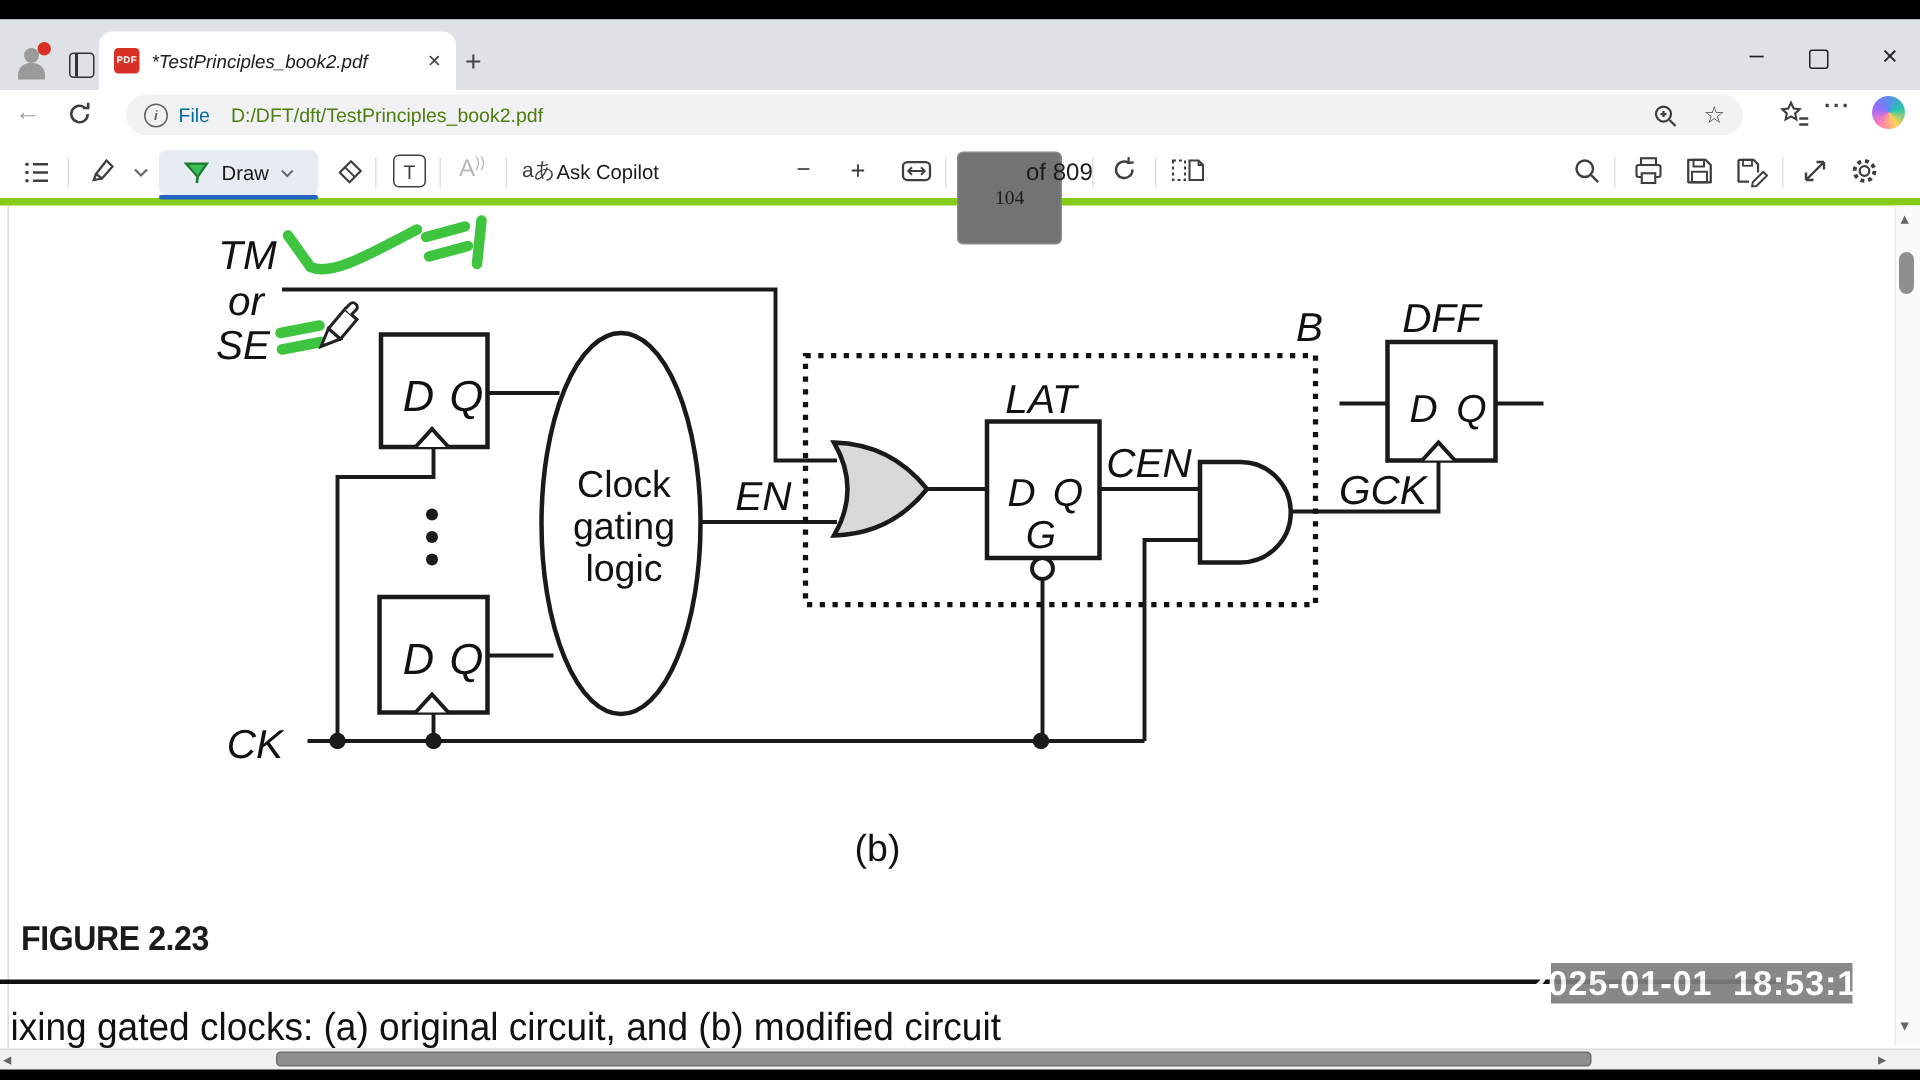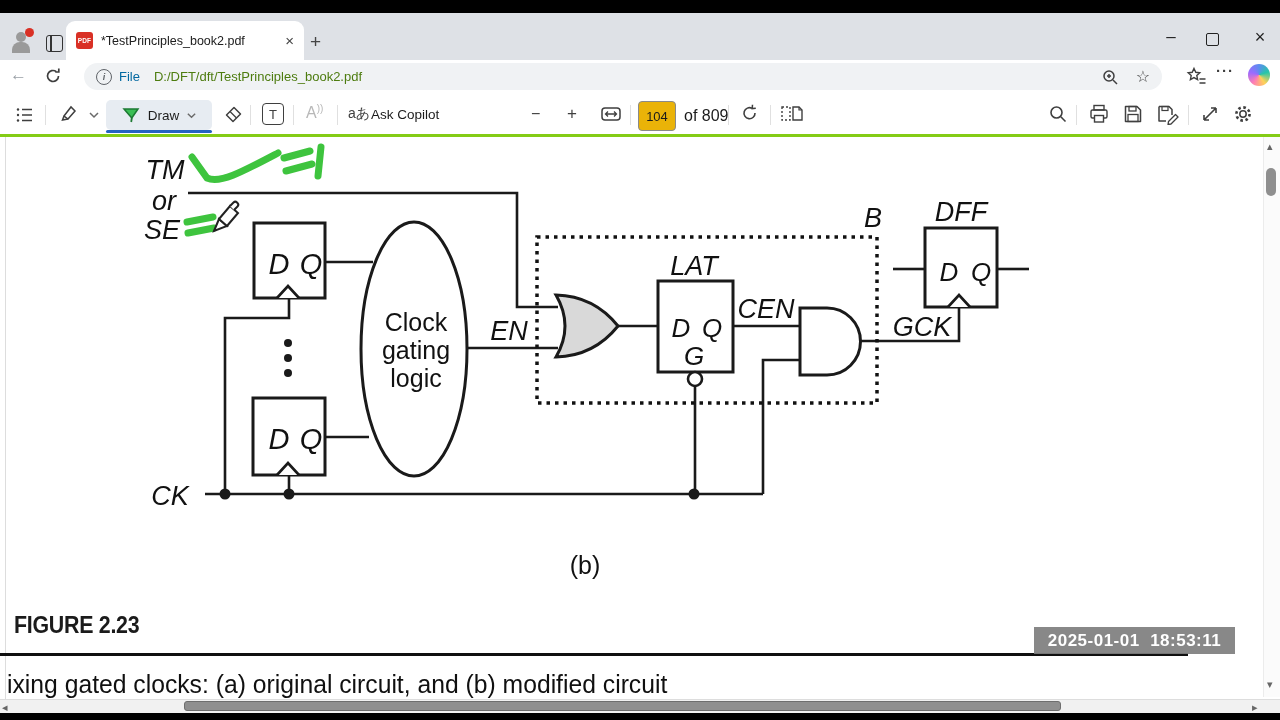--- a/index.html
+++ b/index.html
@@ -6,51 +6,51 @@
   #screen{position:relative;width:1280px;height:720px;background:#fff;overflow:hidden;
           font-family:"Liberation Sans",sans-serif;color:#1b1b1b;}
   .abs{position:absolute;}
   
   #top-black{left:0;top:0;width:1280px;height:13px;background:#000;}
   #tabbar{left:0;top:13px;width:1280px;height:47px;background:var(--tab-bar-bg);}
   #tab{left:66px;top:8px;width:238px;height:39px;background:#fff;border-radius:9px 9px 0 0;
        display:flex;align-items:center;padding:0 10px;box-sizing:border-box;}
   .pdfbadge{width:17px;height:17px;background:var(--pdf-icon-red);border-radius:3px;color:#fff;
        font-size:6.5px;font-weight:bold;display:flex;align-items:center;justify-content:center;letter-spacing:.2px;}
-  #tab-title{font-size:12.5px;margin-left:8px;white-space:nowrap;overflow:hidden;flex:1;color:#202020;}
+  #tab-title{font-size:12.5px;margin-left:8px;white-space:nowrap;overflow:hidden;flex:1;color:#202020;font-style:italic;}
   .gl{color:#454545;}
   #addrbar{left:0;top:60px;width:1280px;height:33px;background:#fff;}
   #pill{left:84px;top:3px;width:1078px;height:27px;background:var(--address-pill-bg);border-radius:14px;
         display:flex;align-items:center;padding:0 12px;box-sizing:border-box;font-size:13px;}
   .infocirc{width:14px;height:14px;border:1.4px solid #5f6368;border-radius:50%;font-size:9px;
         display:flex;align-items:center;justify-content:center;color:#5f6368;font-style:italic;font-weight:bold;}
-  #toolbar{left:0;top:93px;width:1280px;height:44px;background:#fff;border-bottom:3px solid #84cc16;box-sizing:border-box;}
+  #toolbar{left:0;top:93px;width:1280px;height:44px;background:#fff;border-bottom:5px solid #84cc16;box-sizing:border-box;}
   .sep{width:1px;height:20px;background:#e0e0e0;}
   .tbtn{display:flex;align-items:center;justify-content:center;color:#3f3f3f;}
   #drawbtn{left:106px;top:7px;width:106px;height:30px;background:var(--draw-btn-bg);border-radius:5px;
         display:flex;align-items:center;justify-content:center;gap:7px;font-size:13.5px;color:#1b1b1b;}
   #draw-underline{left:106px;top:37px;width:106px;height:3px;background:var(--draw-underline);border-radius:2px;}
   #pageinput{width:36px;height:28px;border:1px solid #8a8a8a;border-radius:4px;text-align:center;
-        font-size:13px;font-family:Liberation Sans, sans-serif;padding:0;background:#eab308;color:#1b1b1b;}
+        font-size:13px;font-family:Liberation Serif, serif;padding:16px;background:#737373;color:#1b1b1b;}
   
   #pageedge{left:5px;top:137px;width:1px;height:562px;background:#ddd;}
   svg text{font-family:"Liberation Sans",sans-serif;fill:#111;}
   .cit{font-style:italic;font-size:27px;}
   .cit2{font-style:italic;font-size:29px;}
   .cit3{font-style:italic;font-size:26px;}
   .creg{font-size:25px;}
   .wire{stroke:#1a1a1a;stroke-width:2.6;fill:none;}
   .box{stroke:#1a1a1a;stroke-width:3;fill:#fff;}
   .ink{stroke:var(--ink-green);stroke-width:7;fill:none;stroke-linecap:round;}
   #figlabel{left:14px;top:612px;font-size:23px;font-weight:bold;letter-spacing:-0.3px;
         transform:scaleX(.93);transform-origin:left;white-space:nowrap;}
   #figrule{left:0;top:653px;width:1188px;height:3px;background:#101010;}
   #caption{left:7px;top:669px;font-size:26px;color:#101010;transform:scaleX(.95);transform-origin:left;white-space:nowrap;}
-  #timestamp{left:1034px;top:627px;width:201px;height:27px;background:var(--timestamp-bg);
-        color:#fff;font-weight:bold;font-size:17px;display:flex;align-items:center;justify-content:center;
+  #timestamp{left:1034px;top:642px;width:201px;height:27px;background:var(--timestamp-bg);
+        color:#fff;font-weight:bold;font-size:23px;display:flex;align-items:center;justify-content:center;
         letter-spacing:.5px;white-space:pre;opacity:.92;}
   
   #vscroll{left:1263px;top:137px;width:17px;height:560px;background:#fbfbfb;border-left:1px solid #ececec;box-sizing:border-box;}
   #vthumb{left:1266px;top:168px;width:10px;height:28px;background:#8f8f8f;border-radius:5px;}
   #hscroll{left:0;top:699px;width:1280px;height:14px;background:#f1f1f1;border-top:1px solid #ddd;box-sizing:border-box;}
   #hthumb{left:184px;top:701px;width:877px;height:10px;background:#8f8f8f;border:1px solid #6e6e6e;border-radius:3px;box-sizing:border-box;}
   #bot-black{left:0;top:713px;width:1280px;height:7px;background:#000;}
   .sarrow{font-size:11px;color:#666;line-height:1;}
 </style>
 </head>

